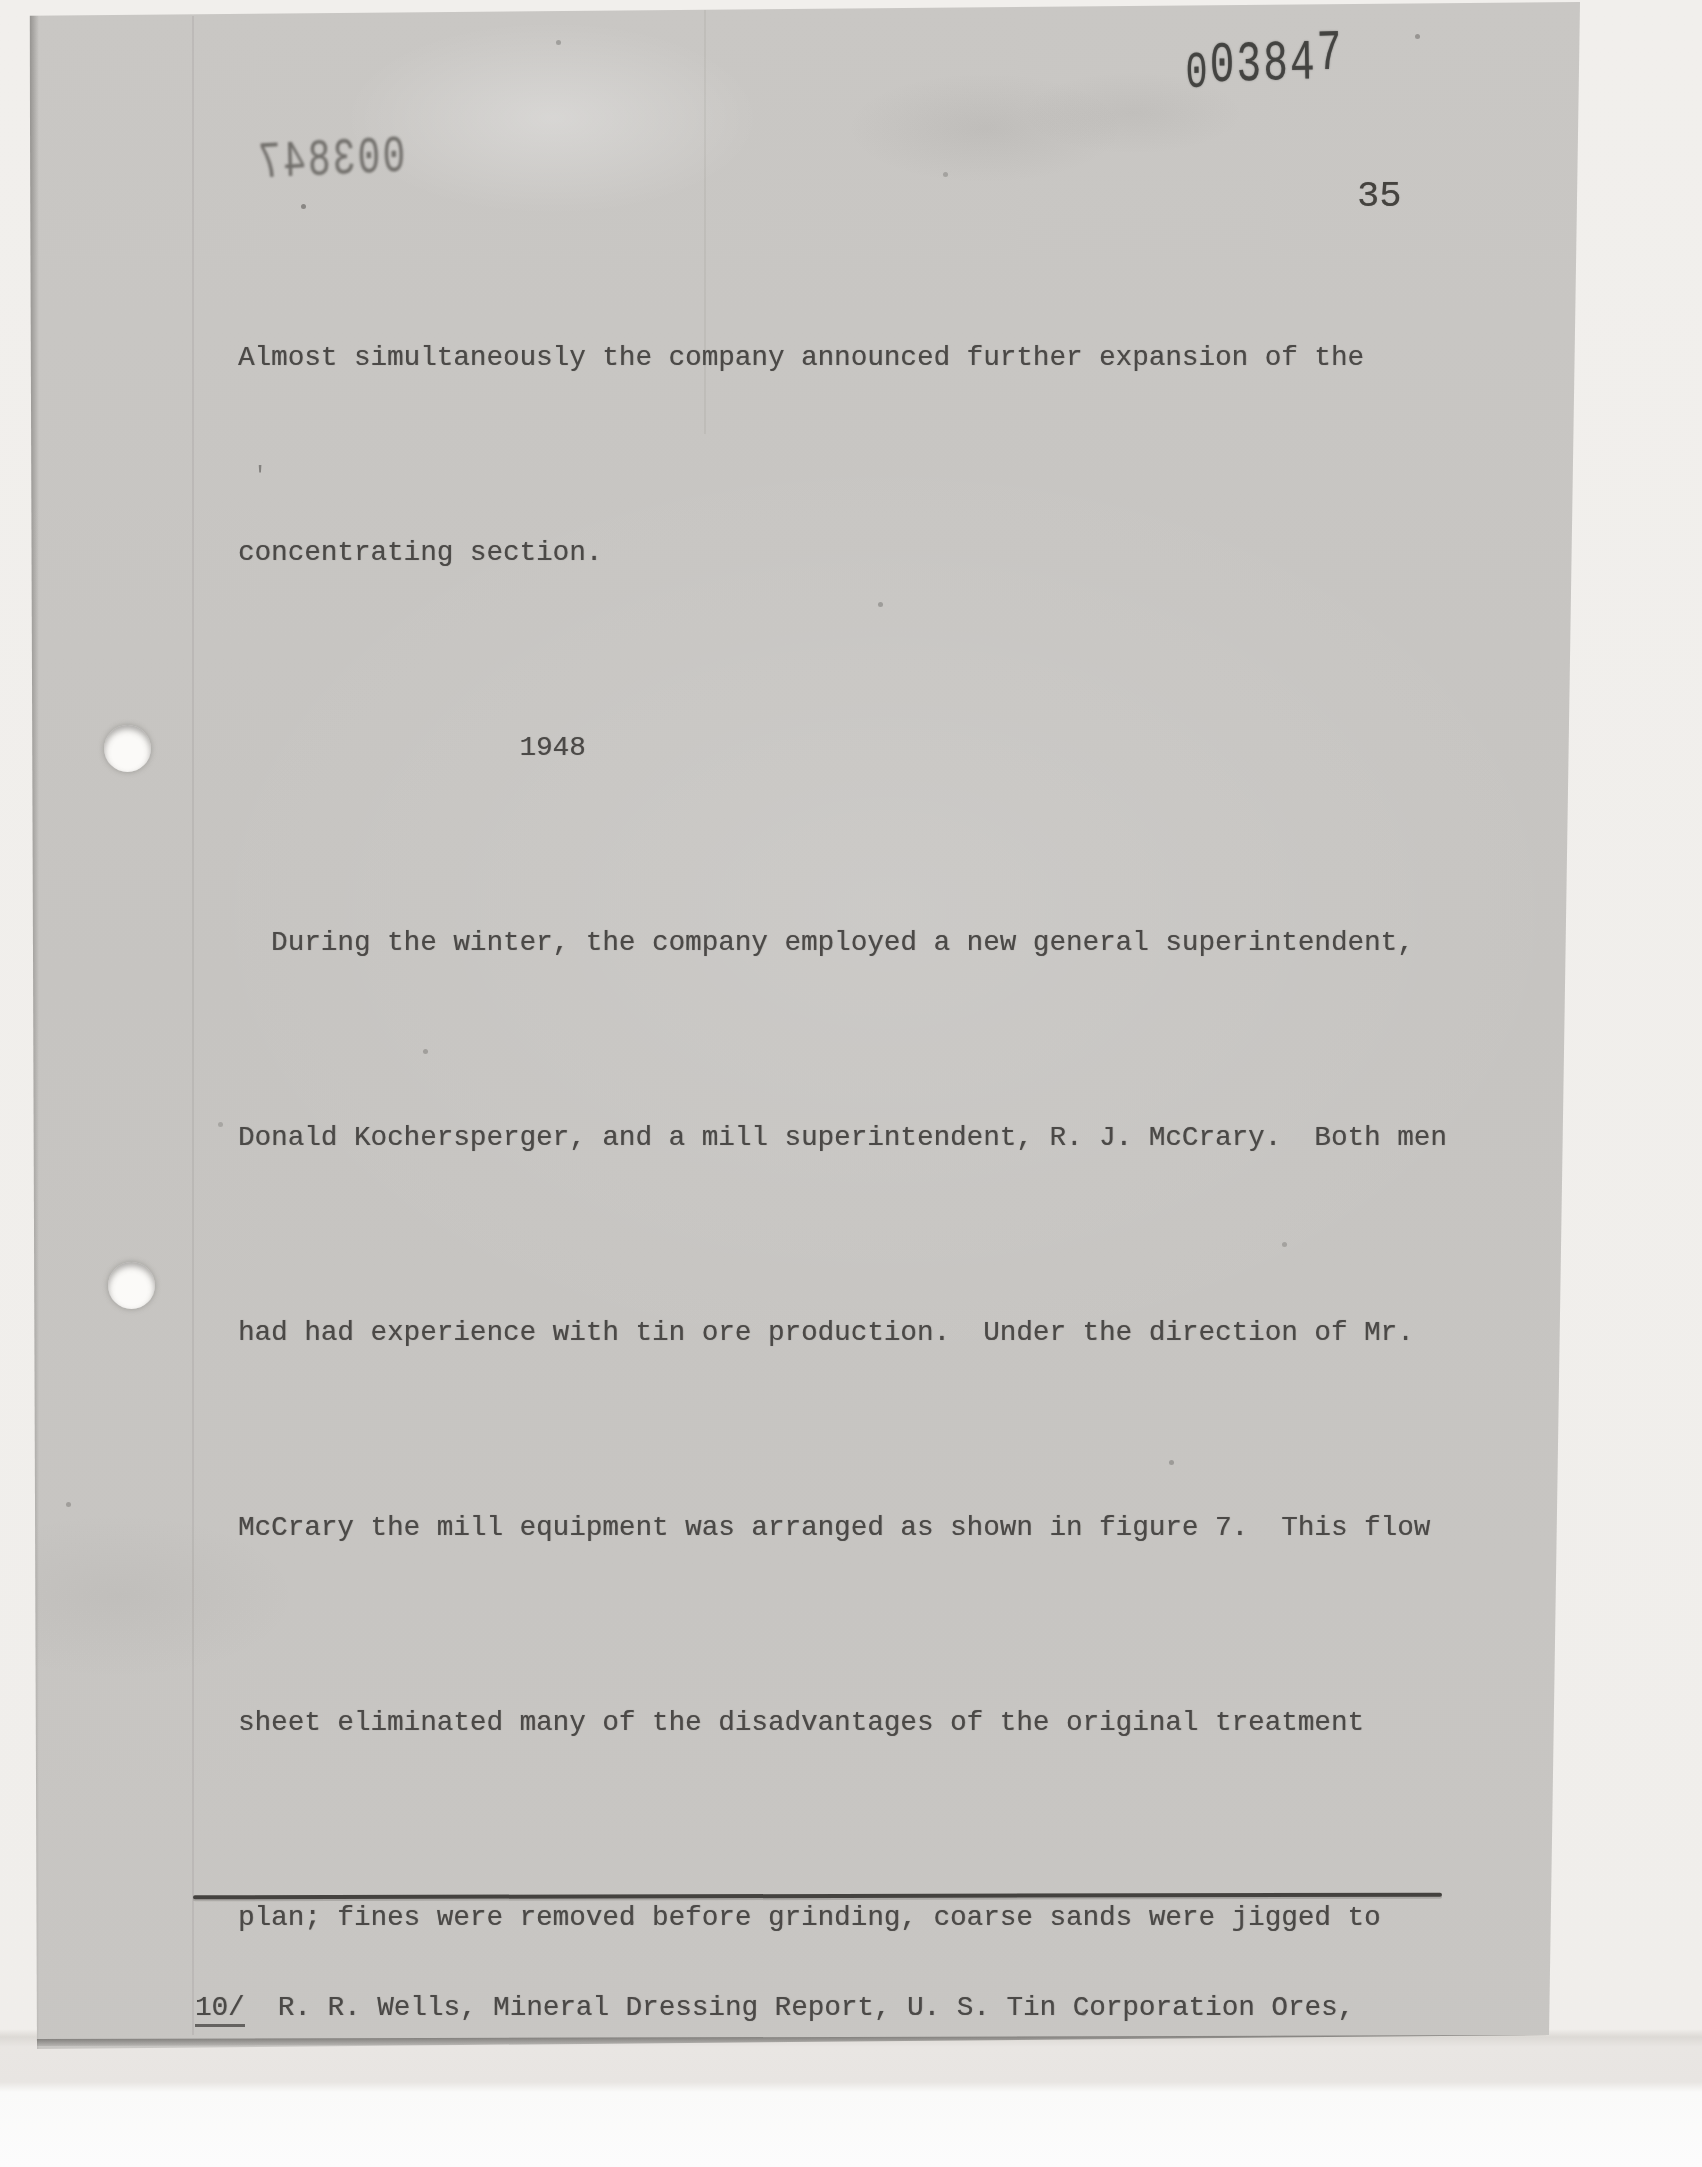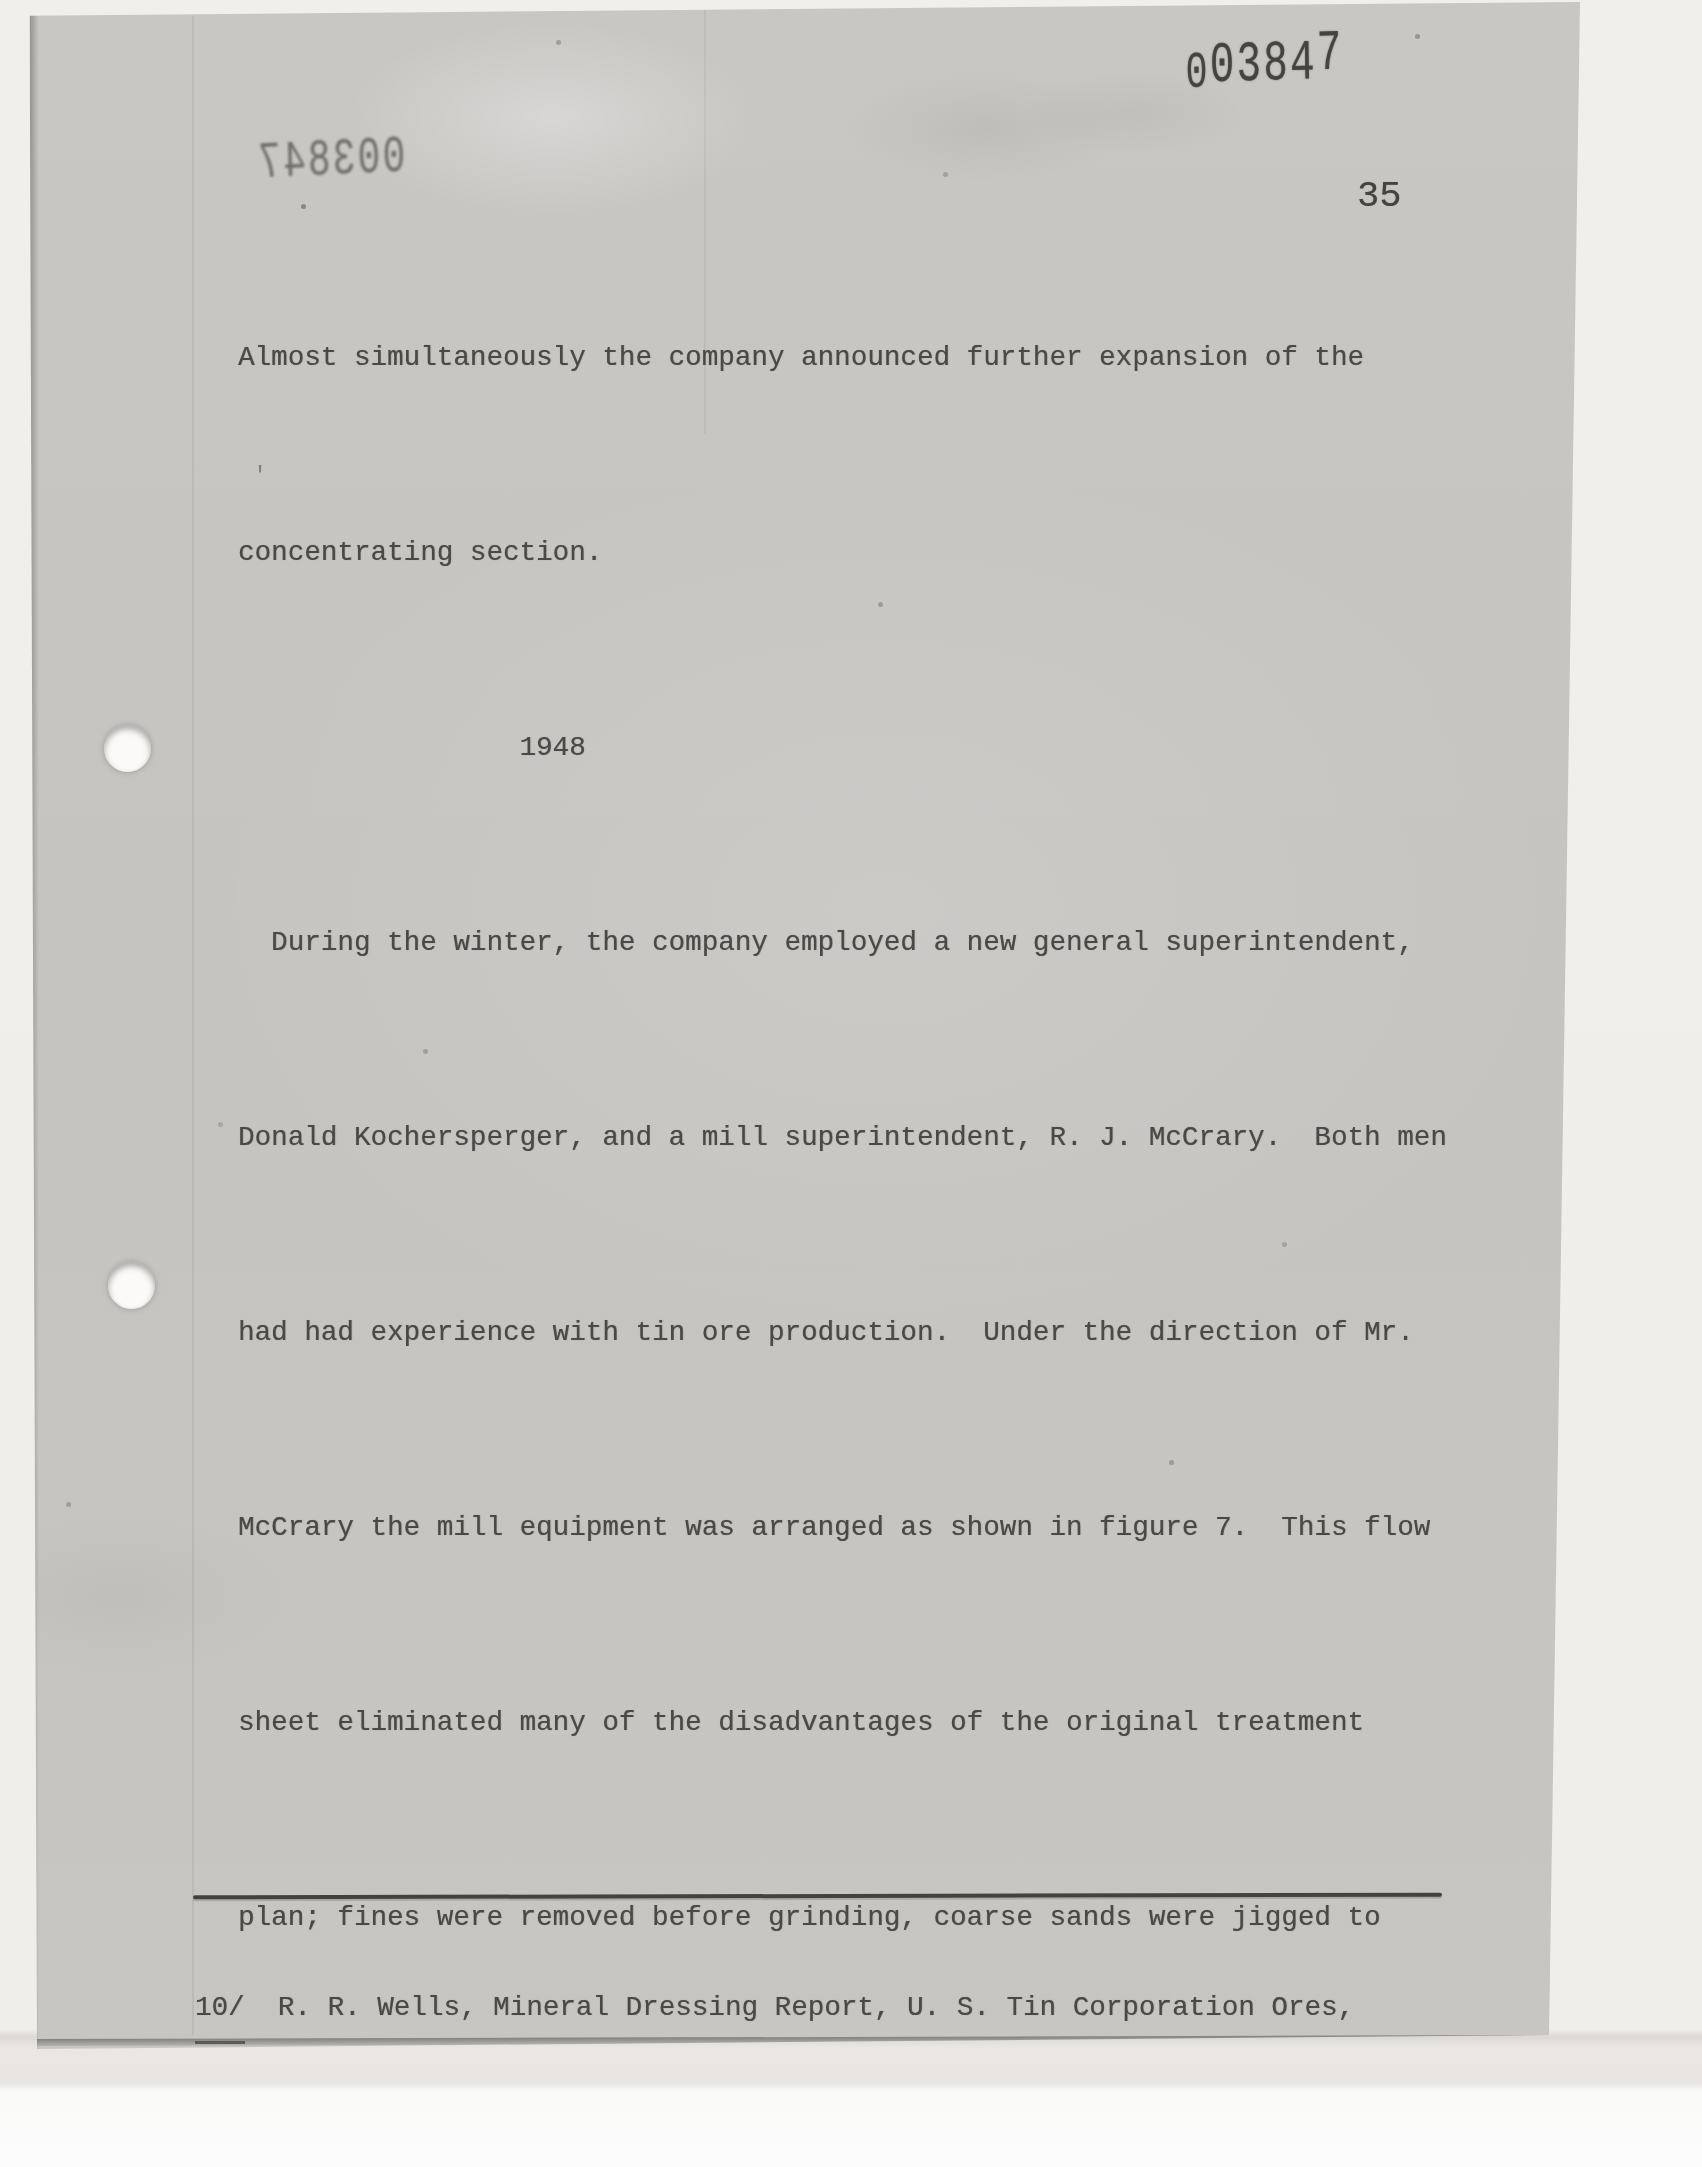--- a/index.html
+++ b/index.html
@@ -52,21 +52,21 @@
   #page-number{position:absolute;left:1357px;top:140px;font-size:37px;color:#45433f;
     text-shadow:0.3px 0.3px 0.7px rgba(60,58,55,.6);margin-top:35px;}
   
   .typed{color:#4b4947;text-shadow:0.4px 0.4px 0.8px rgba(60,58,55,.55);}
   #body-text{position:absolute;left:238px;top:195px;font-size:27.6px;line-height:65px;white-space:pre;}
   #stray-mark{position:absolute;left:253px;top:463px;font-size:23.6px;color:rgba(75,73,71,.55);}
   
   #fn-rule{position:absolute;left:193px;top:1894px;width:1249px;height:3.9px;
     background:#44423f;box-shadow:0 2px 0 rgba(60,58,55,.2);transform:rotate(-0.12deg);border-radius:2px;}
   #footnote{position:absolute;left:195px;top:1923px;font-size:27.6px;line-height:34px;white-space:pre;}
-  .fn-marker{border-bottom:3px solid rgba(75,73,71,.8);padding-bottom:18px;}
+  .fn-marker{border-bottom:3px solid rgba(75,73,71,.8);padding-bottom:1px;}
   
   #specks{position:absolute;left:0;top:0;width:3px;height:3px;border-radius:50%;
     background:transparent;
     box-shadow:
       302px 205px 0 1px rgba(60,58,55,.45),
       557px 41px 0 1px rgba(60,58,55,.30),
       1416px 35px 0 1px rgba(60,58,55,.35),
       944px 173px 0 1px rgba(60,58,55,.25),
       879px 603px 0 1px rgba(60,58,55,.30),
       424px 1050px 0 1px rgba(60,58,55,.28),

